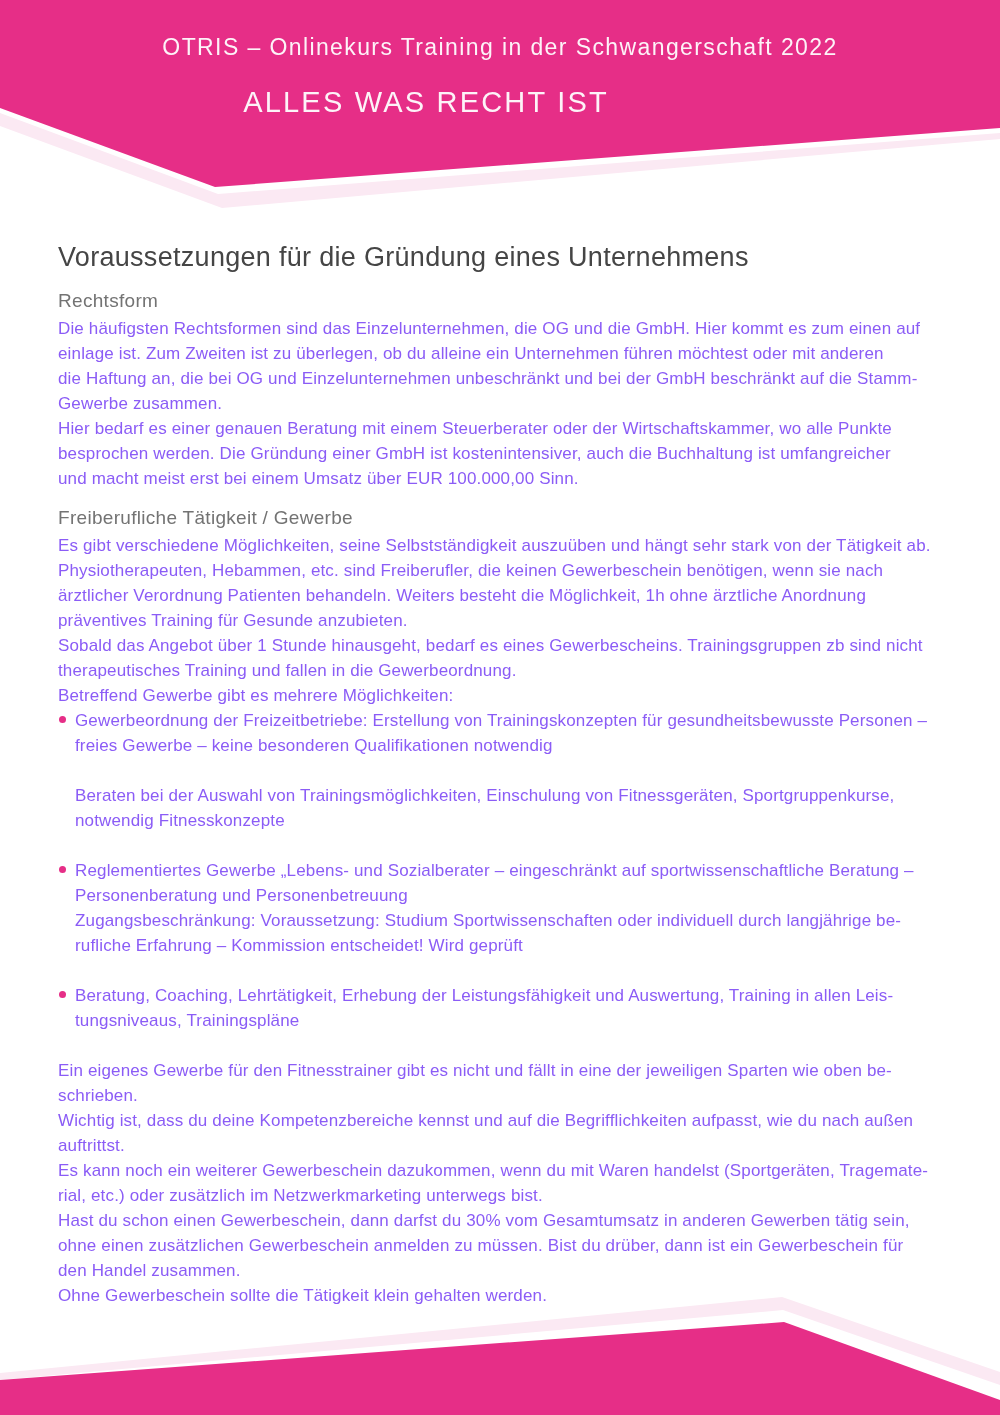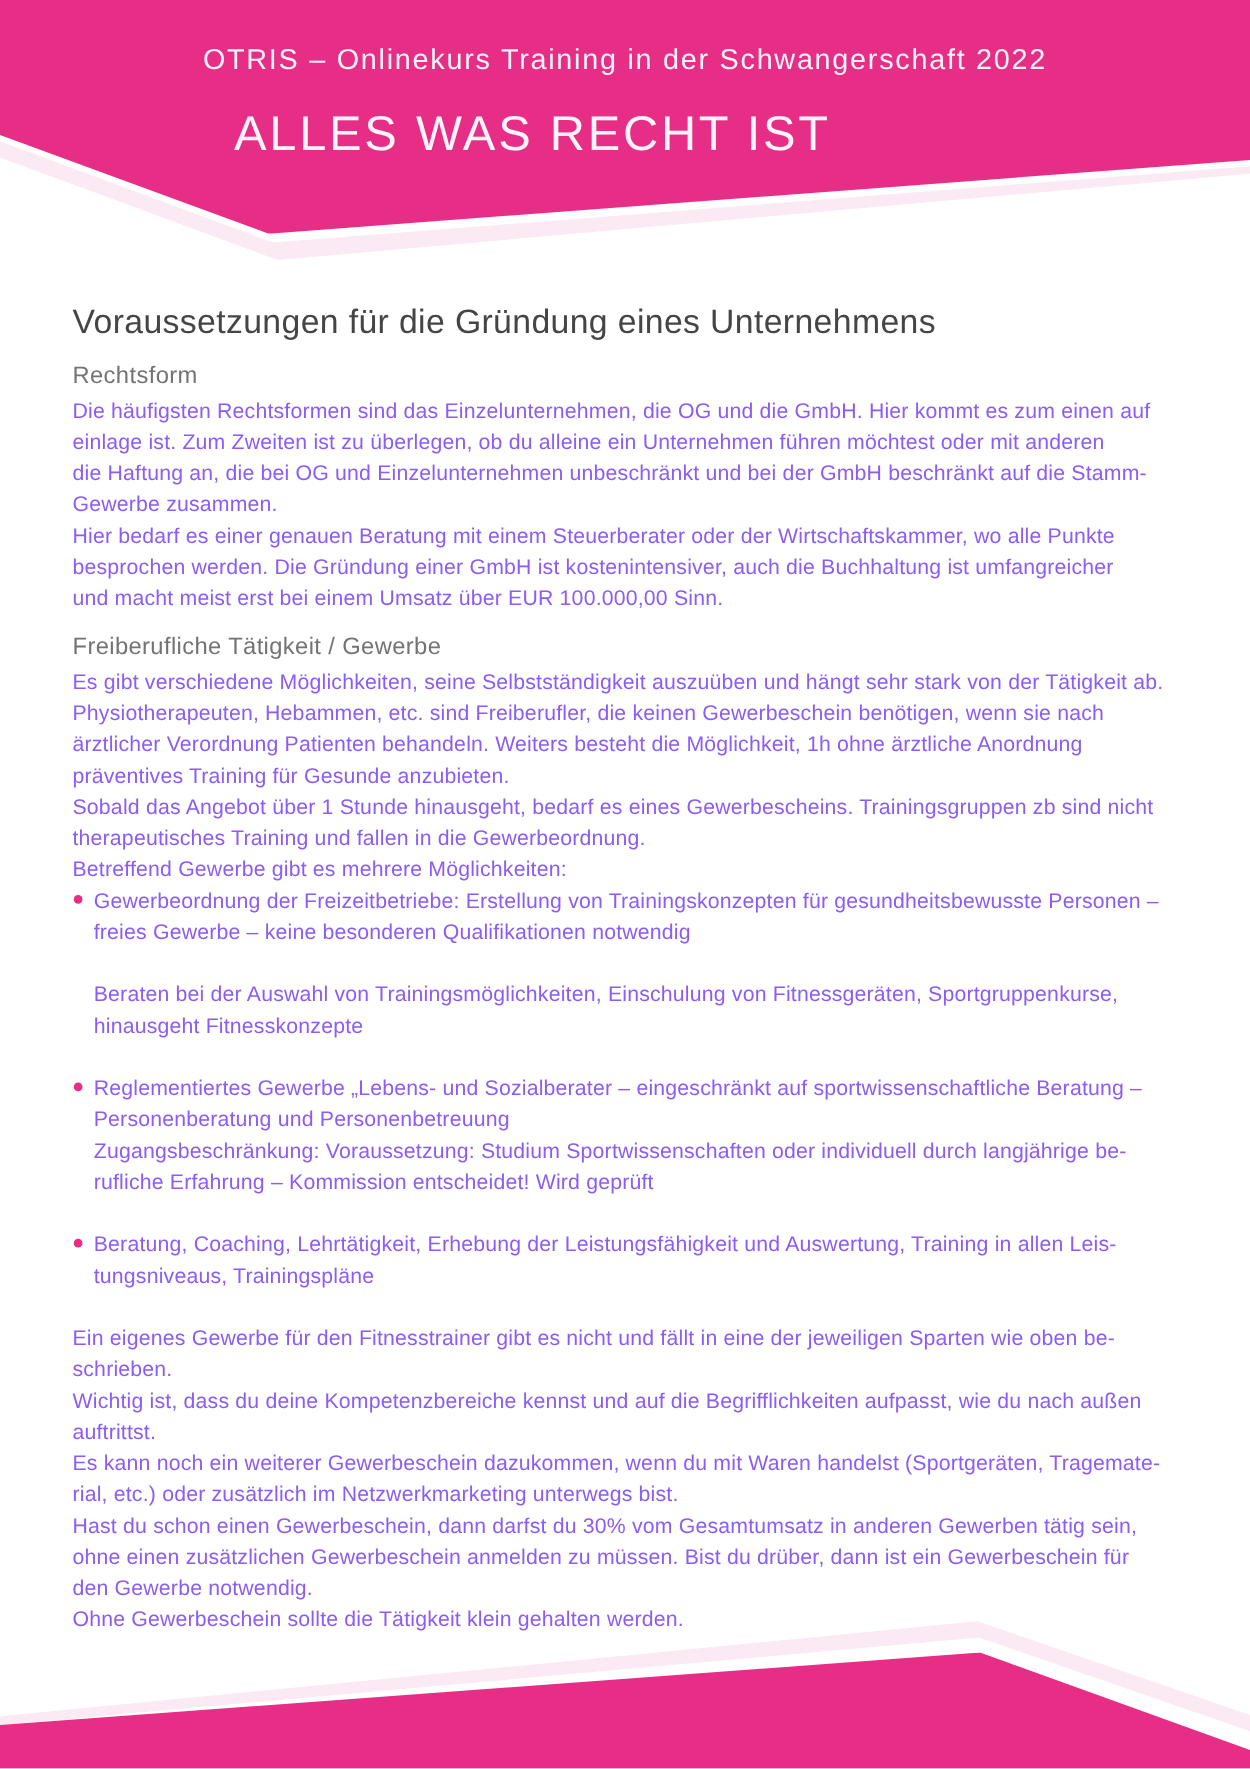--- a/index.html
+++ b/index.html
@@ -16,21 +16,21 @@
   .hdr-pale  { background:#FBE9F3; clip-path:polygon(0 0,1000px 0,1000px 139px,222px 208px,0 126px); }
   .hdr-white { background:#ffffff; clip-path:polygon(0 0,1000px 0,1000px 133px,218px 194px,0 113px); }
   .hdr-pink  { background:#E62E87; clip-path:polygon(0 0,1000px 0,1000px 128px,215px 187px,0 108px); }
   .hdr-text { position:absolute; top:0; left:0; width:1000px; text-align:center; color:#ffffff; }
   .course-title {
     position:absolute; top:34px; left:0; width:1000px;
     font-size:23px; letter-spacing:1.4px; font-weight:400; color:#fdf3f8;
   }
   .page-subtitle {
     position:absolute; top:86px; left:0; width:852px;
-    font-size:39px; letter-spacing:2.2px; font-weight:400; color:#fdf3f8;
+    font-size:29px; letter-spacing:2.2px; font-weight:400; color:#fdf3f8;
   }
 
   
   .ftr-layer { position:absolute; top:1290px; left:0; width:1000px; height:125px; }
   .ftr-pale  { background:#FBE9F3; clip-path:polygon(0 83px,782px 7px,1000px 82px,1000px 125px,0 125px); }
   .ftr-white { background:#ffffff; clip-path:polygon(0 90px,783px 20px,1000px 95px,1000px 125px,0 125px); }
   .ftr-pink  { background:#E62E87; clip-path:polygon(0 90px,784px 32px,1000px 110px,1000px 125px,0 125px); }
 
   
   .content { position:absolute; top:240px; left:58px; width:886px; }
@@ -103,21 +103,21 @@
             <div class="line">Betreffend Gewerbe gibt es mehrere Möglichkeiten:</div>
           </div>
           <div class="block bullet-block">
             <span class="bullet-dot"></span>
             <div class="line">Gewerbeordnung der Freizeitbetriebe: Erstellung von Trainingskonzepten für gesundheitsbewusste Personen –</div>
             <div class="line">freies Gewerbe – keine besonderen Qualifikationen notwendig</div>
           </div>
           <div class="spacer"></div>
           <div class="block indent-block">
             <div class="line">Beraten bei der Auswahl von Trainingsmöglichkeiten, Einschulung von Fitnessgeräten, Sportgruppenkurse,</div>
-            <div class="line">hinausgeht Fitnesskonzepte</div>
+            <div class="line">notwendig Fitnesskonzepte</div>
           </div>
           <div class="spacer"></div>
           <div class="block bullet-block">
             <span class="bullet-dot"></span>
             <div class="line">Reglementiertes Gewerbe „Lebens- und Sozialberater – eingeschränkt auf sportwissenschaftliche Beratung –</div>
             <div class="line">Personenberatung und Personenbetreuung</div>
             <div class="line">Zugangsbeschränkung: Voraussetzung: Studium Sportwissenschaften oder individuell durch langjährige be-</div>
             <div class="line">rufliche Erfahrung – Kommission entscheidet! Wird geprüft</div>
           </div>
           <div class="spacer"></div>
@@ -129,21 +129,21 @@
           <div class="spacer"></div>
           <div class="block ">
             <div class="line">Ein eigenes Gewerbe für den Fitnesstrainer gibt es nicht und fällt in eine der jeweiligen Sparten wie oben be-</div>
             <div class="line">schrieben.</div>
             <div class="line">Wichtig ist, dass du deine Kompetenzbereiche kennst und auf die Begrifflichkeiten aufpasst, wie du nach außen</div>
             <div class="line">auftrittst.</div>
             <div class="line">Es kann noch ein weiterer Gewerbeschein dazukommen, wenn du mit Waren handelst (Sportgeräten, Tragemate-</div>
             <div class="line">rial, etc.) oder zusätzlich im Netzwerkmarketing unterwegs bist.</div>
             <div class="line">Hast du schon einen Gewerbeschein, dann darfst du 30% vom Gesamtumsatz in anderen Gewerben tätig sein,</div>
             <div class="line">ohne einen zusätzlichen Gewerbeschein anmelden zu müssen. Bist du drüber, dann ist ein Gewerbeschein für</div>
-            <div class="line">den Gewerbe notwendig.</div>
+            <div class="line">den Handel zusammen.</div>
             <div class="line">Ohne Gewerbeschein sollte die Tätigkeit klein gehalten werden.</div>
           </div>
         </div>
       </div>
   </div>
 
   <div>
     <div class="ftr-layer ftr-pale"></div>
     <div class="ftr-layer ftr-white"></div>
     <div class="ftr-layer ftr-pink"></div>

